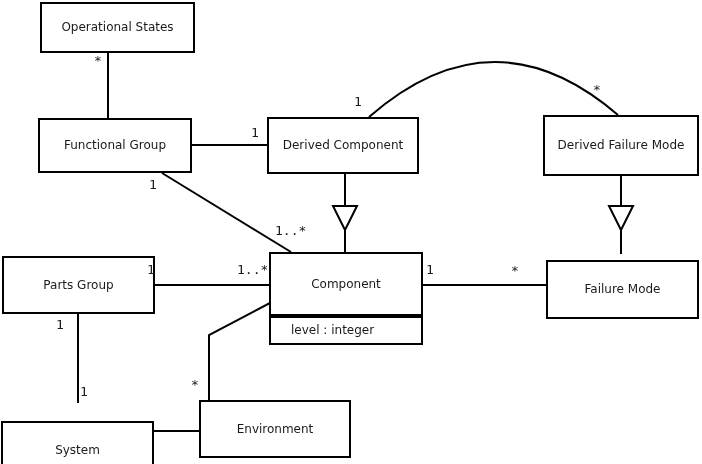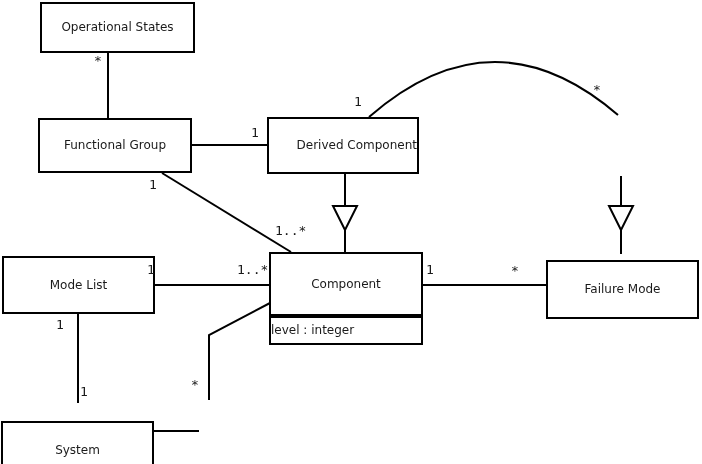--- a/index.html
+++ b/index.html
@@ -40,21 +40,21 @@
     display: flex;
     align-items: center;
     justify-content: center;
   }
   .comp-attrs {
     border-top: 4px solid #000000;
     flex: 1;
     display: flex;
     align-items: center;
     justify-content: flex-start;
-    padding-left: 0;
+    padding-left: 20px;
     font-size: 12px;
     text-align: left;
   }
   .mult {
     position: absolute;
     font-family: "DejaVu Sans Mono", monospace;
     font-size: 13px;
     color: #1a1a1a;
     line-height: 1;
     z-index: 2;
@@ -96,46 +96,52 @@
   </svg>
 
   <div class="uml-box" style="left:40px; top:2px; width:155px; height:51px;">
     <span>Operational States</span>
   </div>
 
   <div class="uml-box" style="left:38px; top:118px; width:154px; height:55px;text-align:center;">
     <span>Functional Group</span>
   </div>
 
-  <div class="uml-box" style="left:267px; top:117px; width:152px; height:57px;justify-content:flex-end;">
+  <div class="uml-box" style="left:267px; top:117px; width:152px; height:57px;">
     <span>Derived Component</span>
   </div>
 
+  <div class="uml-box" style="left:543px; top:115px; width:156px; height:61px;">
+    <span>Derived Failure Mode</span>
+  </div>
 
   <div class="uml-box" style="left:2px; top:256px; width:153px; height:58px;">
-    <span>Mode List</span>
+    <span>Parts Group</span>
   </div>
 
   <div class="uml-box compartments" style="left:269px; top:252px; width:154px; height:93px;">
     <div class="comp-name">
       <span>Component</span>
     </div>
     <div class="comp-attrs">
       <span>level : integer</span>
     </div>
   </div>
 
   <div class="uml-box" style="left:546px; top:254px; width:153px; height:59px;margin-top:6px;">
     <span>Failure Mode</span>
   </div>
 
   <div class="uml-box" style="left:1px; top:397px; width:153px; height:58px;margin-top:24px;">
     <span>System</span>
   </div>
 
+  <div class="uml-box" style="left:199px; top:400px; width:152px; height:58px;">
+    <span>Environment</span>
+  </div>
 
   <span class="mult" style="left:94px; top:54px;">*</span>
   <span class="mult" style="left:149px; top:178px;">1</span>
   <span class="mult" style="left:251px; top:126px;">1</span>
   <span class="mult" style="left:354px; top:95px;">1</span>
   <span class="mult" style="left:593px; top:83px;">*</span>
   <span class="mult" style="left:275px; top:224px;">1..*</span>
   <span class="mult" style="left:147px; top:263px;">1</span>
   <span class="mult" style="left:237px; top:263px;">1..*</span>
   <span class="mult" style="left:426px; top:263px;">1</span>

